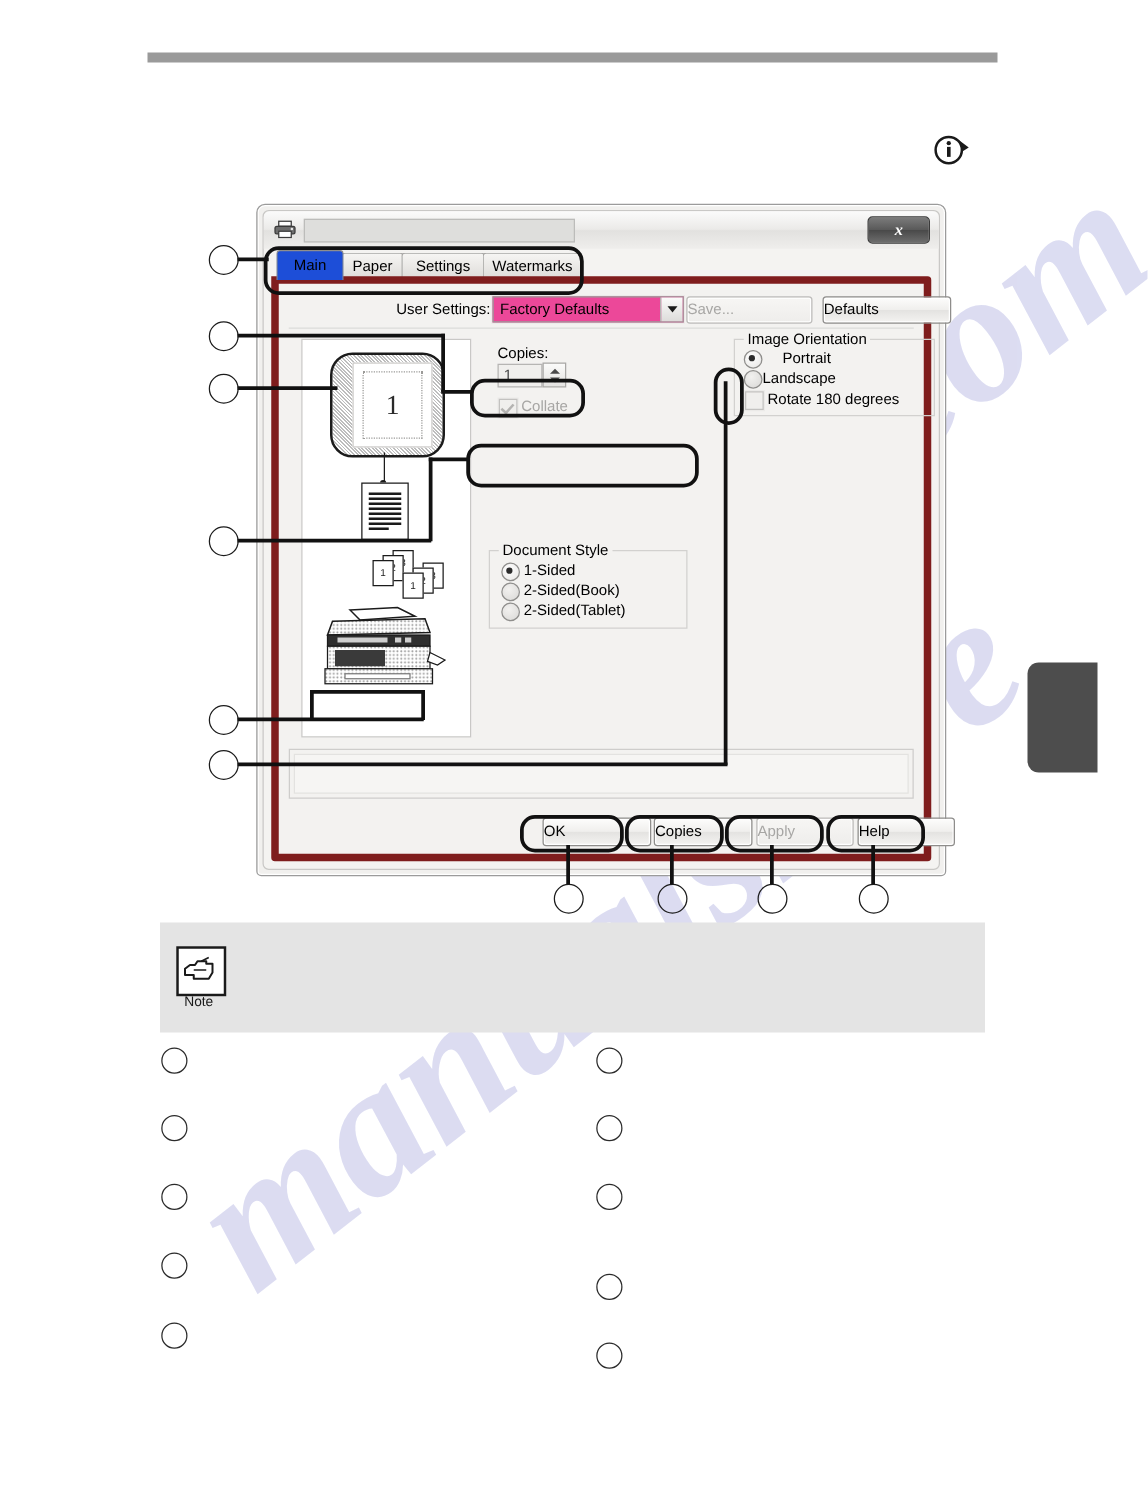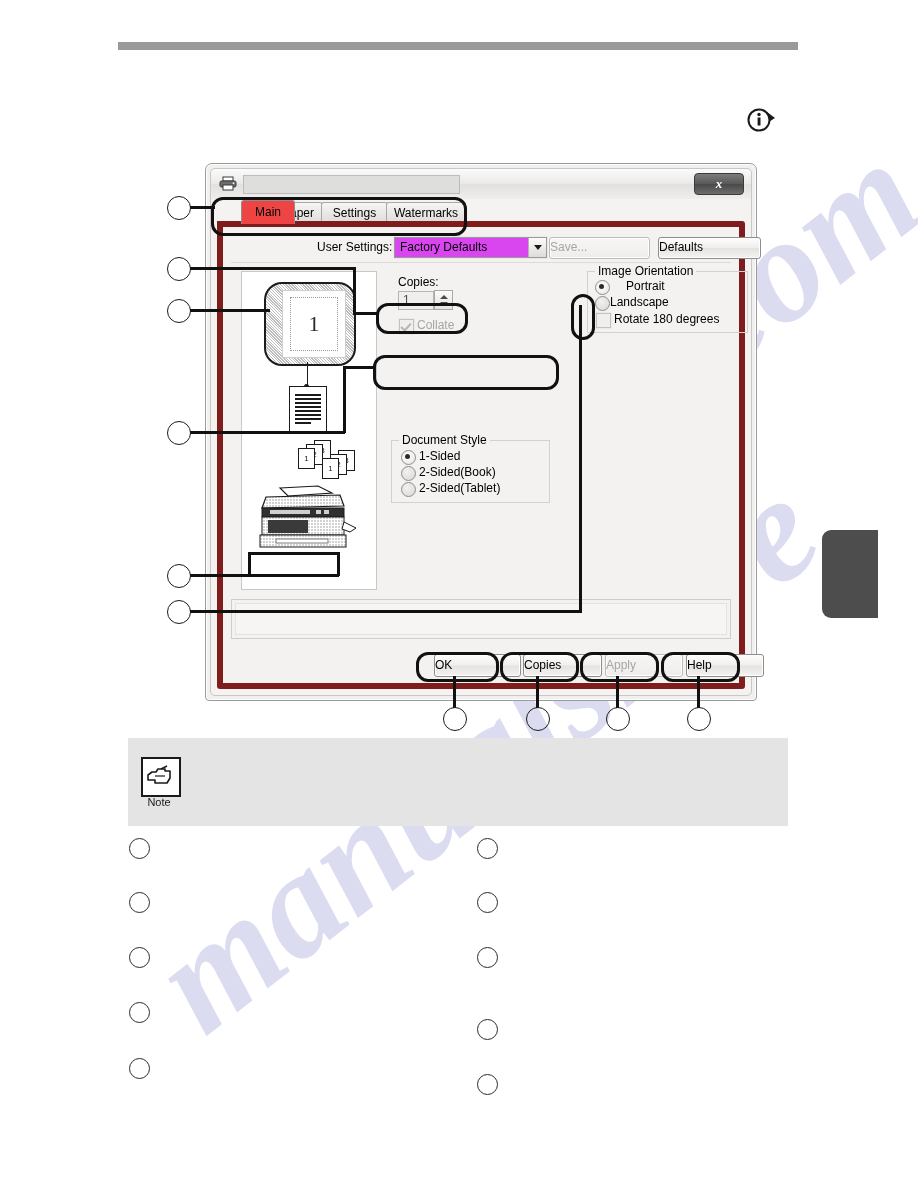--- a/index.html
+++ b/index.html
@@ -72,33 +72,33 @@
   #tabstrip{position:absolute;left:10px;top:31px;right:6px;height:22px;}
   .tab{
     position:absolute;top:2px;height:20px;
     border:1px solid #a9a8a6;border-bottom:none;
     background:linear-gradient(to bottom,#f6f5f3,#dedcd9);
     font-size:12px;color:#000;text-align:center;line-height:20px;
     border-radius:3px 3px 0 0;
   }
   .tab.active{
     top:0;height:23px;line-height:22px;
-    background:#ef4444;border-color:#8f8e8c;z-index:3;margin-left:20px;
+    background:#1d4ed8;border-color:#8f8e8c;z-index:3;
   }
   #tab-pane{
     position:absolute;left:6px;top:52px;right:6px;bottom:6px;
     background:#f3f2f0;border:6px solid #7f1d1d;border-radius:0 3px 3px 3px;
   }
 
   
   #usr-row{position:absolute;left:8px;top:7px;right:8px;height:28px;
            border-bottom:1px solid #dcdbd9;}
   #usr-label{position:absolute;left:86px;top:6px;font-size:12px;color:#000;}
   .combo{
-    position:absolute;background:#d946ef;border:1px solid #9a9a98;
+    position:absolute;background:#ec4899;border:1px solid #9a9a98;
     box-shadow:0 0 0 1px #ebeae8;
     font-size:12px;color:#000;line-height:18px;padding-left:5px;
   }
   .combo .arrow{
     position:absolute;right:0;top:0;bottom:0;width:17px;
     background:linear-gradient(to bottom,#fbfbfa,#dddcda);
     border-left:1px solid #b5b4b2;
   }
   .combo .arrow:after{
     content:"";position:absolute;left:5px;top:7px;

